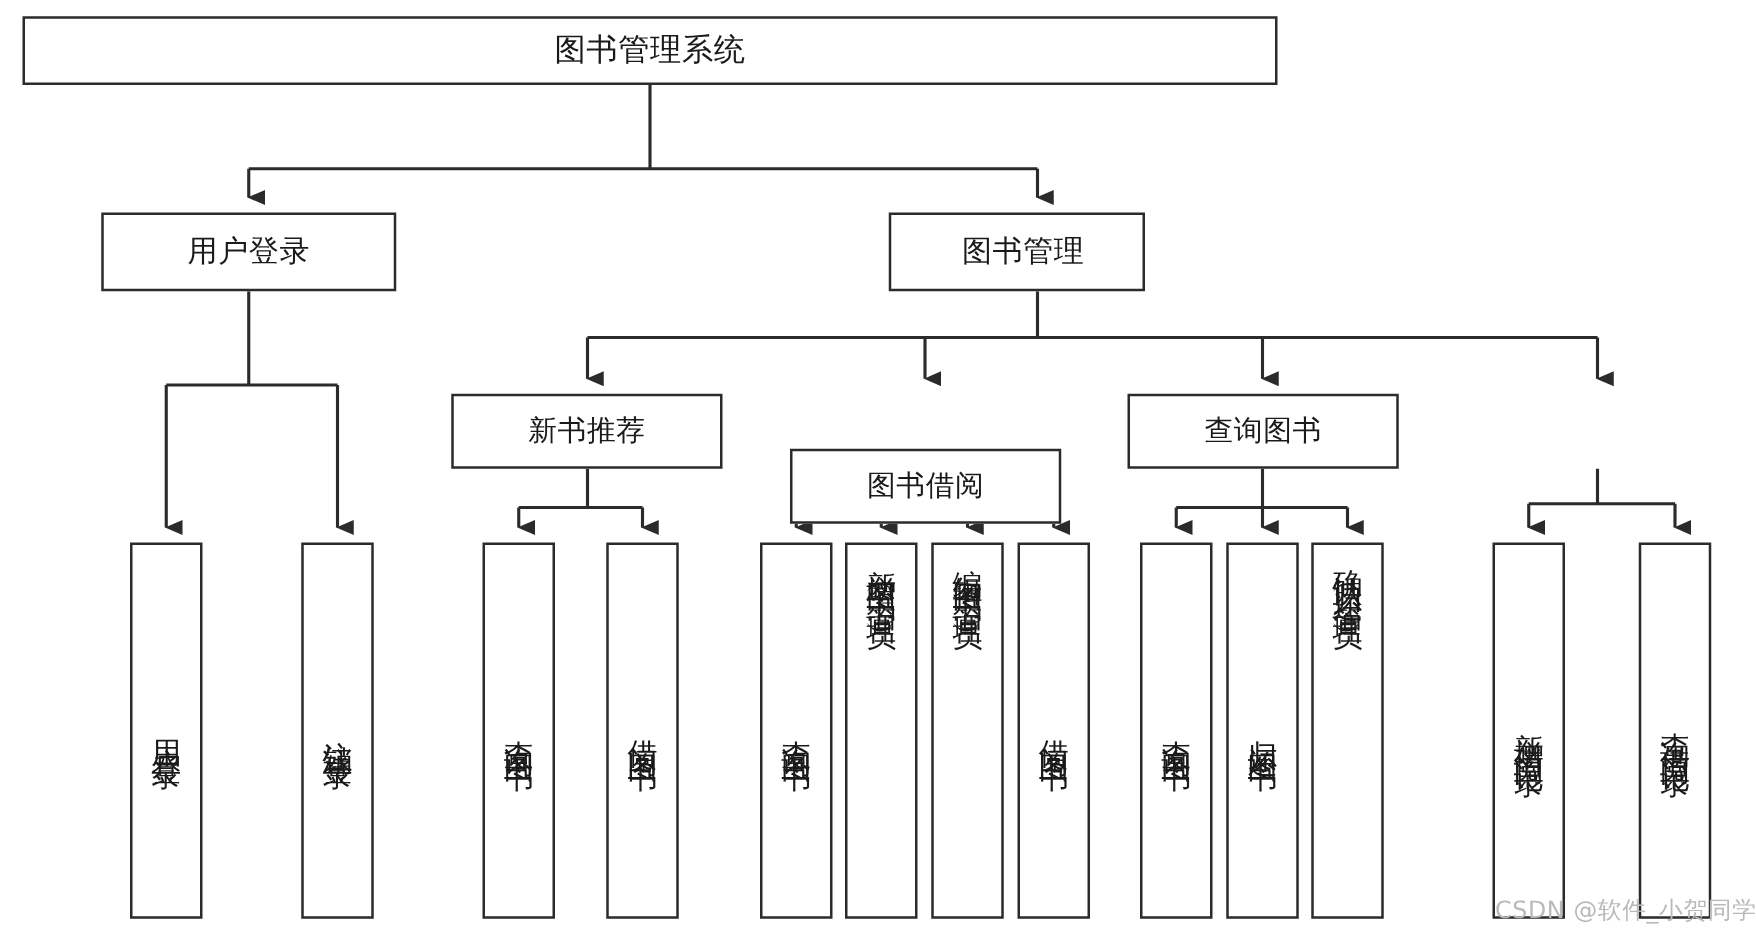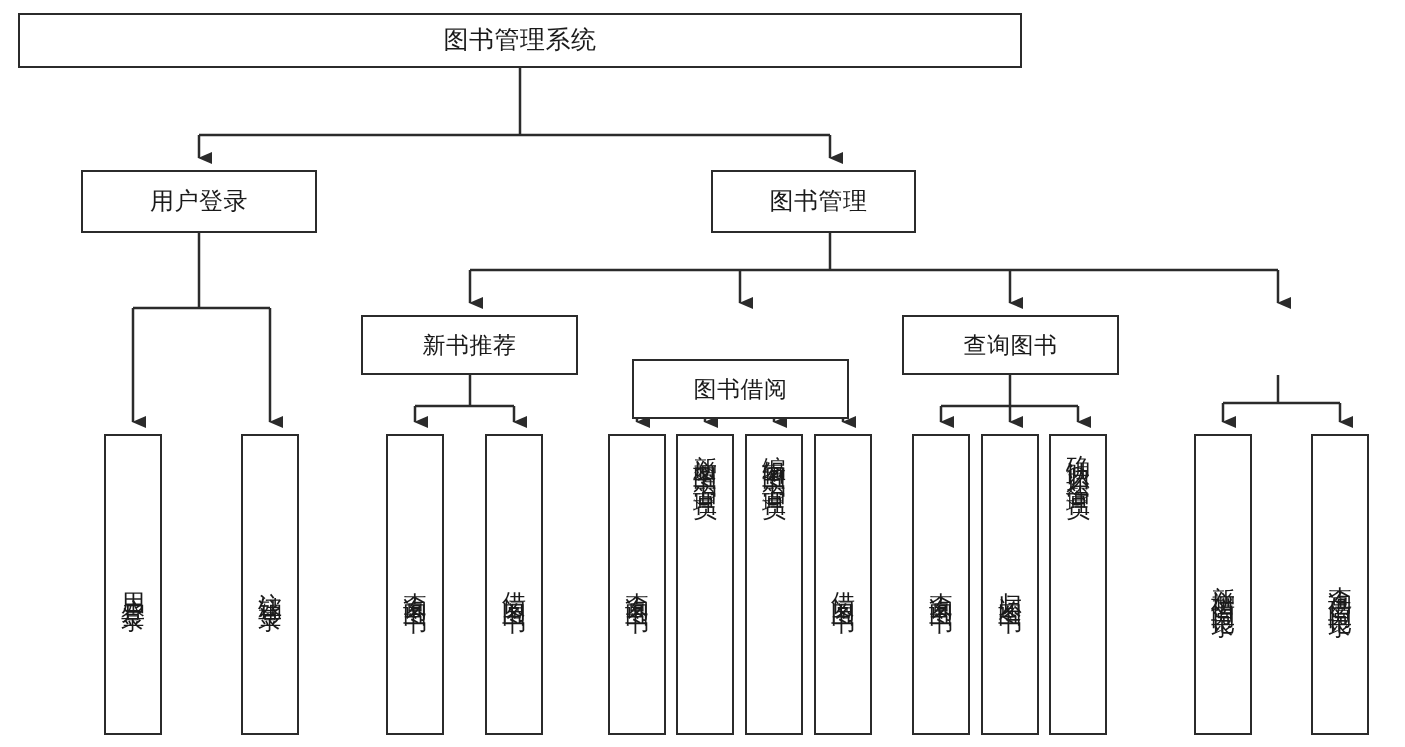--- a/index.html
+++ b/index.html
@@ -202,14 +202,15 @@
     <span class="node-label">确认归还（管理员）</span>
   </div>
 
   <div class="node leaf mid" style="left:1194px; top:434px; width:58px; height:301px;">
     <span class="node-label">新增借阅记录</span>
   </div>
   <div class="node leaf mid" style="left:1311px; top:434px; width:58px; height:301px;">
     <span class="node-label">查询借阅记录</span>
   </div>
 
+  <div class="watermark" style="left:1196px; top:715px;">CSDN @软件_小贺同学</div>
 
 </div>
 
 </body></html>

